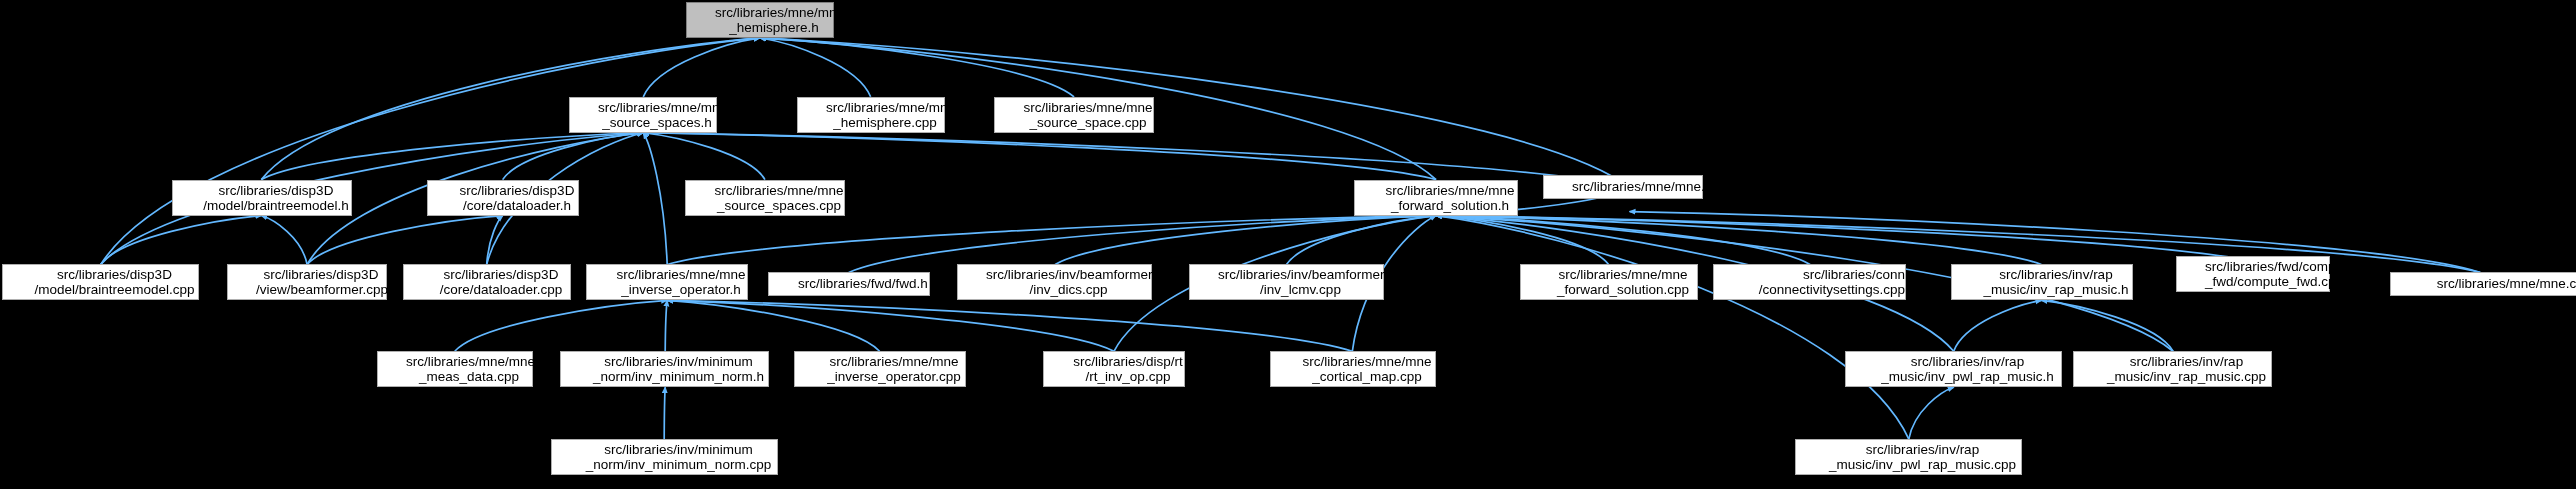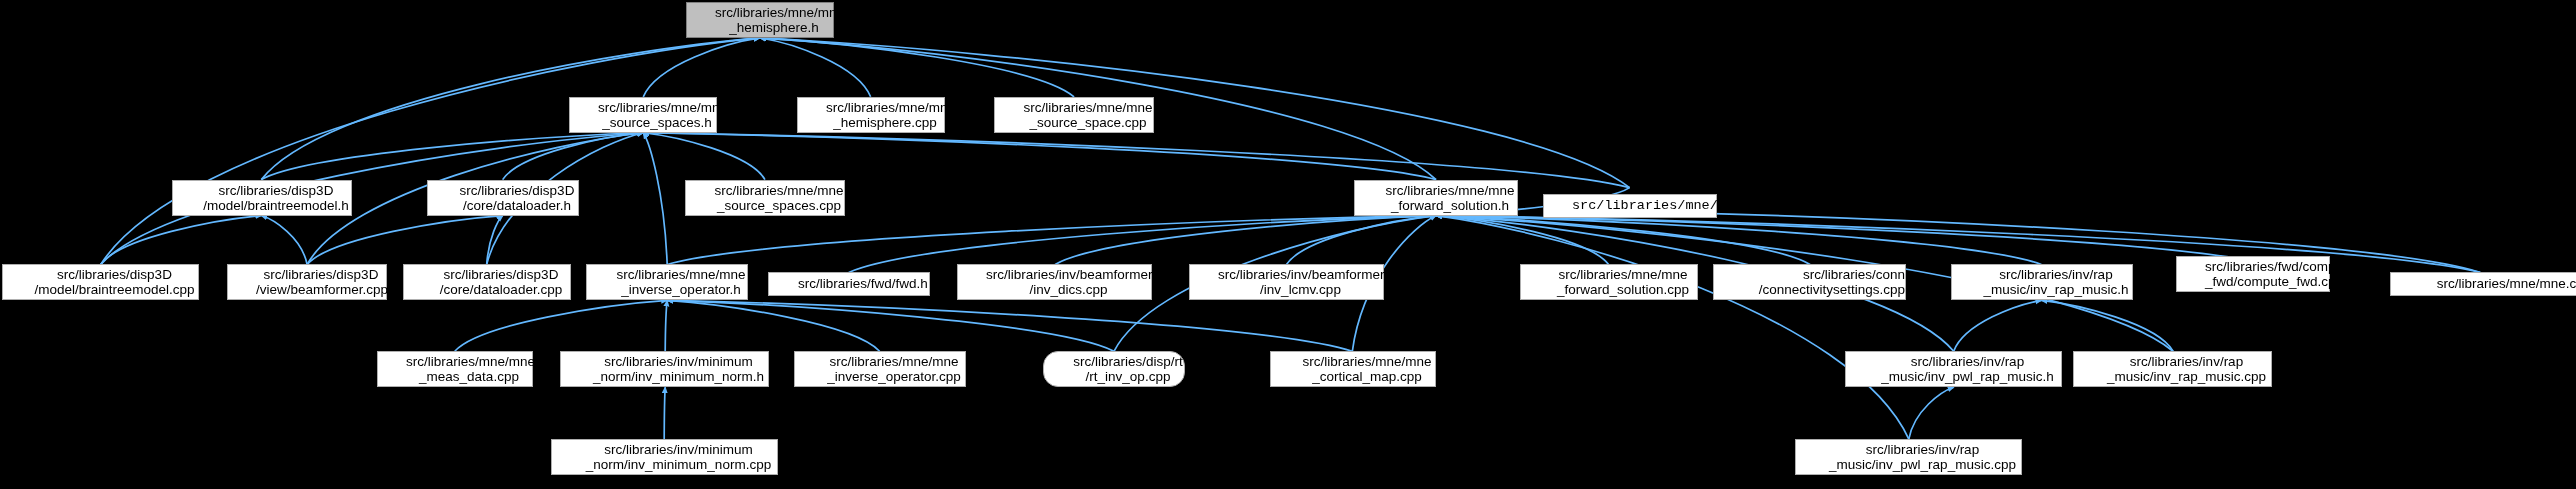--- a/index.html
+++ b/index.html
@@ -115,37 +115,37 @@
     </svg>
   <div id="node-layer">
       <div class="gnode root" style="left: 686px; top: 2px; width: 148px; height: 36px;"><span class="nlabel">src/libraries/mne/mne</span><span class="nlabel">_hemisphere.h</span></div>
       <div class="gnode" style="left: 569px; top: 97px; width: 148px; height: 36px;"><span class="nlabel">src/libraries/mne/mne</span><span class="nlabel">_source_spaces.h</span></div>
       <div class="gnode" style="left: 797px; top: 97px; width: 148px; height: 36px;"><span class="nlabel">src/libraries/mne/mne</span><span class="nlabel">_hemisphere.cpp</span></div>
       <div class="gnode" style="left: 994px; top: 97px; width: 160px; height: 36px;"><span class="nlabel">src/libraries/mne/mne</span><span class="nlabel">_source_space.cpp</span></div>
       <div class="gnode" style="left: 172px; top: 180px; width: 180px; height: 36px;"><span class="nlabel">src/libraries/disp3D</span><span class="nlabel">/model/braintreemodel.h</span></div>
       <div class="gnode" style="left: 427px; top: 180px; width: 152px; height: 36px;"><span class="nlabel">src/libraries/disp3D</span><span class="nlabel">/core/dataloader.h</span></div>
       <div class="gnode" style="left: 685px; top: 180px; width: 160px; height: 36px;"><span class="nlabel">src/libraries/mne/mne</span><span class="nlabel">_source_spaces.cpp</span></div>
       <div class="gnode" style="left: 1354px; top: 180px; width: 164px; height: 36px;"><span class="nlabel">src/libraries/mne/mne</span><span class="nlabel">_forward_solution.h</span></div>
-      <div class="gnode" style="left: 1543px; top: 194px; width: 174px; height: 24px; font-family: Liberation Mono, monospace;"><span class="nlabel">src/libraries/mne/mne.h</span></div>
+      <div class="gnode" style="left: 1543px; top: 175px; width: 160px; height: 24px;"><span class="nlabel">src/libraries/mne/mne.h</span></div>
       <div class="gnode" style="left: 2px; top: 264px; width: 197px; height: 36px;"><span class="nlabel">src/libraries/disp3D</span><span class="nlabel">/model/braintreemodel.cpp</span></div>
       <div class="gnode" style="left: 227px; top: 264px; width: 160px; height: 36px;"><span class="nlabel">src/libraries/disp3D</span><span class="nlabel">/view/beamformer.cpp</span></div>
       <div class="gnode" style="left: 403px; top: 264px; width: 168px; height: 36px;"><span class="nlabel">src/libraries/disp3D</span><span class="nlabel">/core/dataloader.cpp</span></div>
       <div class="gnode" style="left: 586px; top: 264px; width: 162px; height: 36px;"><span class="nlabel">src/libraries/mne/mne</span><span class="nlabel">_inverse_operator.h</span></div>
       <div class="gnode" style="left: 768px; top: 272px; width: 162px; height: 24px;"><span class="nlabel">src/libraries/fwd/fwd.h</span></div>
       <div class="gnode" style="left: 957px; top: 264px; width: 195px; height: 36px;"><span class="nlabel">src/libraries/inv/beamformer</span><span class="nlabel">/inv_dics.cpp</span></div>
       <div class="gnode" style="left: 1189px; top: 264px; width: 195px; height: 36px;"><span class="nlabel">src/libraries/inv/beamformer</span><span class="nlabel">/inv_lcmv.cpp</span></div>
       <div class="gnode" style="left: 1520px; top: 264px; width: 178px; height: 36px;"><span class="nlabel">src/libraries/mne/mne</span><span class="nlabel">_forward_solution.cpp</span></div>
       <div class="gnode" style="left: 1713px; top: 264px; width: 193px; height: 36px; text-align: right;"><span class="nlabel">src/libraries/conn</span><span class="nlabel">/connectivitysettings.cpp</span></div>
       <div class="gnode" style="left: 1951px; top: 264px; width: 182px; height: 36px;"><span class="nlabel">src/libraries/inv/rap</span><span class="nlabel">_music/inv_rap_music.h</span></div>
       <div class="gnode" style="left: 2176px; top: 256px; width: 154px; height: 36px;"><span class="nlabel">src/libraries/fwd/compute</span><span class="nlabel">_fwd/compute_fwd.cpp</span></div>
       <div class="gnode" style="left: 2390px; top: 272px; width: 220px; height: 24px;"><span class="nlabel">src/libraries/mne/mne.cpp</span></div>
       <div class="gnode" style="left: 377px; top: 351px; width: 156px; height: 36px;"><span class="nlabel">src/libraries/mne/mne</span><span class="nlabel">_meas_data.cpp</span></div>
       <div class="gnode" style="left: 560px; top: 351px; width: 209px; height: 36px;"><span class="nlabel">src/libraries/inv/minimum</span><span class="nlabel">_norm/inv_minimum_norm.h</span></div>
       <div class="gnode" style="left: 794px; top: 351px; width: 172px; height: 36px;"><span class="nlabel">src/libraries/mne/mne</span><span class="nlabel">_inverse_operator.cpp</span></div>
-      <div class="gnode" style="left: 1043px; top: 351px; width: 142px; height: 36px; border-radius: 15px;"><span class="nlabel">src/libraries/disp/rt</span><span class="nlabel">/rt_inv_op.cpp</span></div>
+      <div class="gnode" style="left: 1043px; top: 351px; width: 142px; height: 36px;"><span class="nlabel">src/libraries/disp/rt</span><span class="nlabel">/rt_inv_op.cpp</span></div>
       <div class="gnode" style="left: 1270px; top: 351px; width: 166px; height: 36px;"><span class="nlabel">src/libraries/mne/mne</span><span class="nlabel">_cortical_map.cpp</span></div>
       <div class="gnode" style="left: 1845px; top: 351px; width: 217px; height: 36px;"><span class="nlabel">src/libraries/inv/rap</span><span class="nlabel">_music/inv_pwl_rap_music.h</span></div>
       <div class="gnode" style="left: 2073px; top: 351px; width: 199px; height: 36px;"><span class="nlabel">src/libraries/inv/rap</span><span class="nlabel">_music/inv_rap_music.cpp</span></div>
       <div class="gnode" style="left: 551px; top: 439px; width: 227px; height: 36px;"><span class="nlabel">src/libraries/inv/minimum</span><span class="nlabel">_norm/inv_minimum_norm.cpp</span></div>
       <div class="gnode" style="left: 1795px; top: 439px; width: 227px; height: 36px;"><span class="nlabel">src/libraries/inv/rap</span><span class="nlabel">_music/inv_pwl_rap_music.cpp</span></div>
     </div>
 </div>
 
 
 </body></html>

